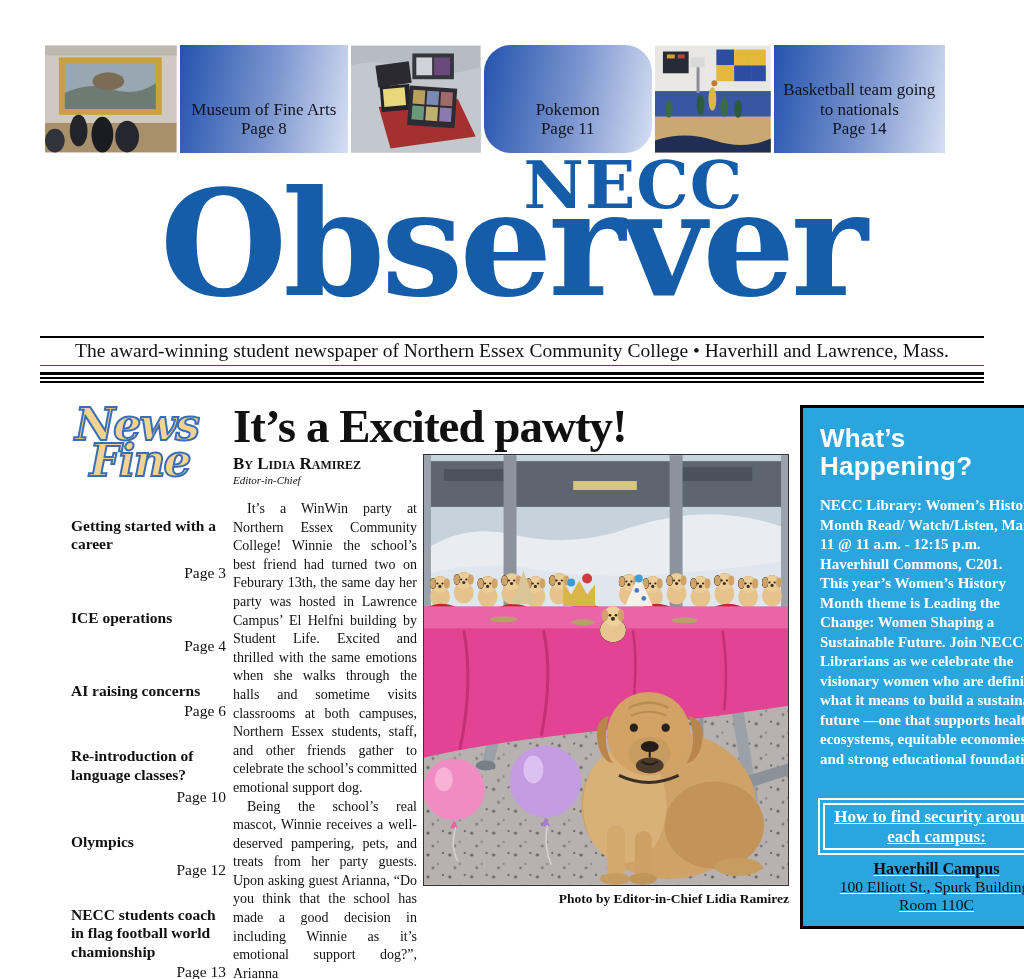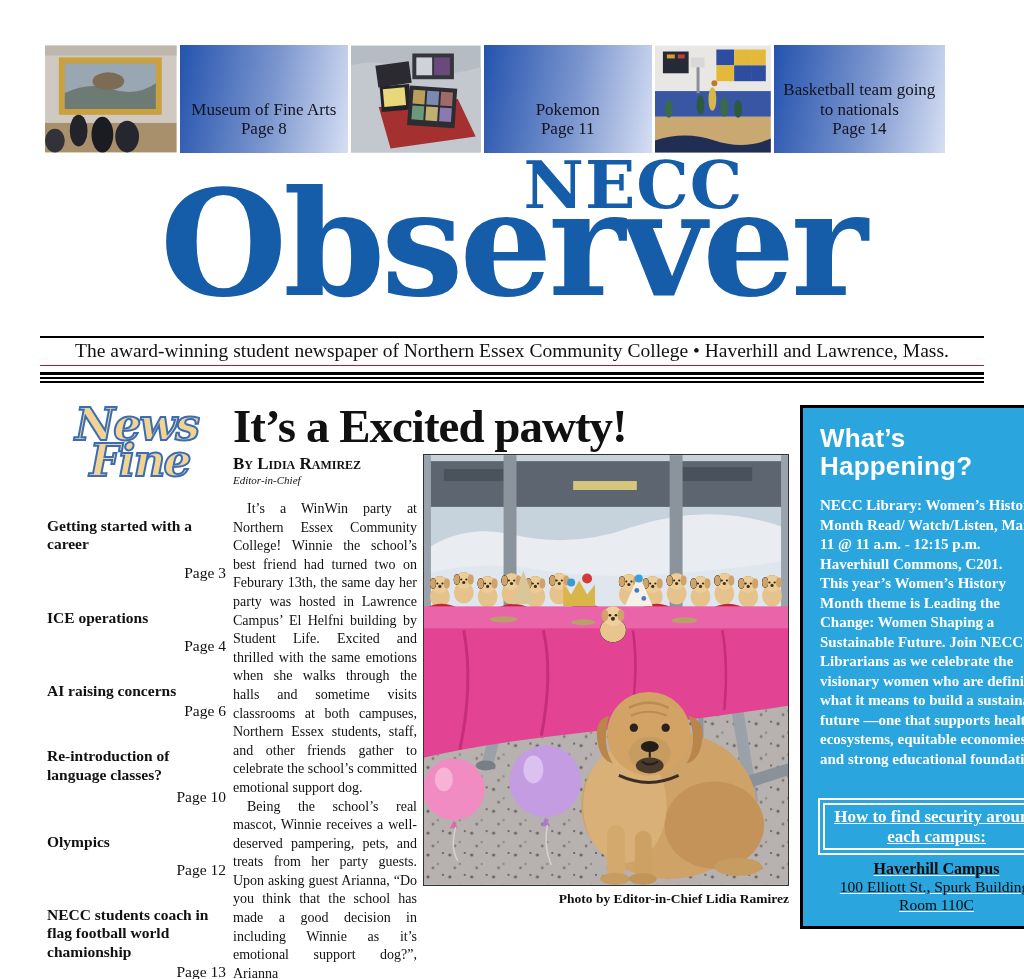--- a/index.html
+++ b/index.html
@@ -15,21 +15,21 @@
     display:flex; gap:3px; }
   .banner .cell { height:108px; overflow:hidden; }
   .banner svg { display:block; width:100%; height:100%; }
   .cap-box {
     background:linear-gradient(100deg,#2453ae 0%,#7d97cf 55%,#d6dff3 100%);
     display:flex; flex-direction:column; justify-content:flex-end;
     text-align:center; padding:20px 6px 14px 6px;
     font-size:17px; color:#12131f; line-height:1.15;
   }
   .w-museum-p { width:133px; } .w-museum-c { width:170px; }
-  .w-poke-p   { width:131px; } .w-poke-c   { width:170px; }
+  .w-poke-p   { width:131px; } .w-poke-c   { width:170px;border-radius:27px; }
   .w-bask-p   { width:117px; } .w-bask-c   { width:173px; }
 
   
   .masthead { position:absolute; left:45px; top:150px; width:934px; height:183px; }
   .necc {
     position:absolute; top:2px; left:63%; transform:translateX(-50%);
     font-family:"DejaVu Serif", serif; font-weight:bold; font-size:66px;
     color:#155ca9; letter-spacing:1px; line-height:1;
   }
   .observer {
@@ -55,21 +55,21 @@
   .col-right { width:223px; flex:none; }
 
   
   .nb-logo {
     text-align:center; font-family:"DejaVu Serif", serif; font-style:italic;
     font-weight:bold; font-size:44px; line-height:0.82; color:#f2d391;
     -webkit-text-stroke:2px #3a6db5; margin-top:2px; letter-spacing:-2px;
   }
   .nb-logo .l2 { display:block; margin-left:6px; }
   .nb-items { margin-top:38px; padding-left:2px; }
-  .nb-item { margin-bottom:27px; }
+  .nb-item { margin-bottom:27px;margin-left:24px; }
   .nb-title { font-weight:bold; font-size:15.5px; line-height:1.18; }
   .nb-page { text-align:right; font-size:15.5px; margin-top:10px; padding-right:2px; }
 
   
   .headline {
     font-family:"Liberation Serif", serif; font-weight:bold; font-size:47px;
     letter-spacing:-1px; line-height:1.0; white-space:nowrap; margin-top:-2px;
   }
   .article-row { display:flex; margin-top:4px; }
   .textcol { width:184px; flex:none; }

